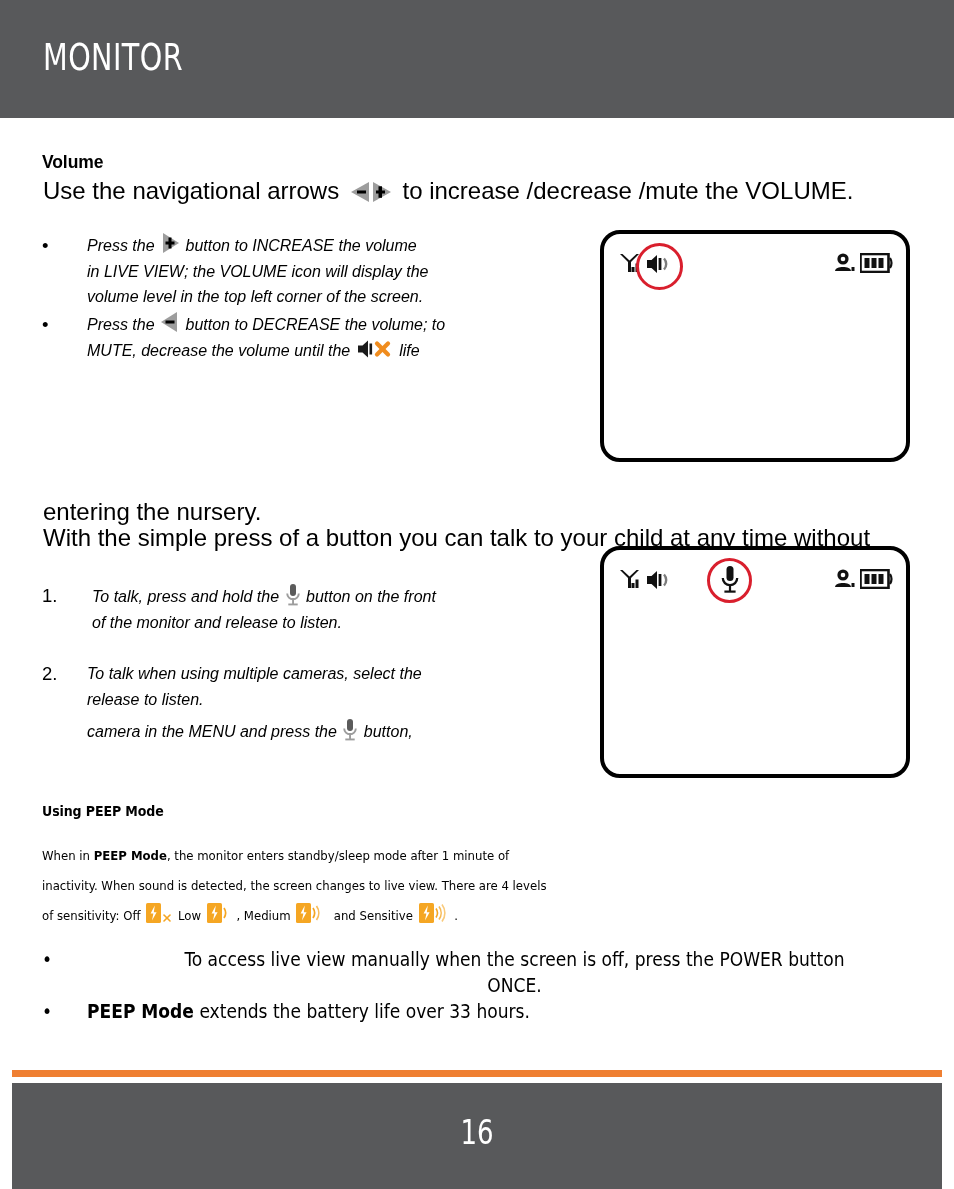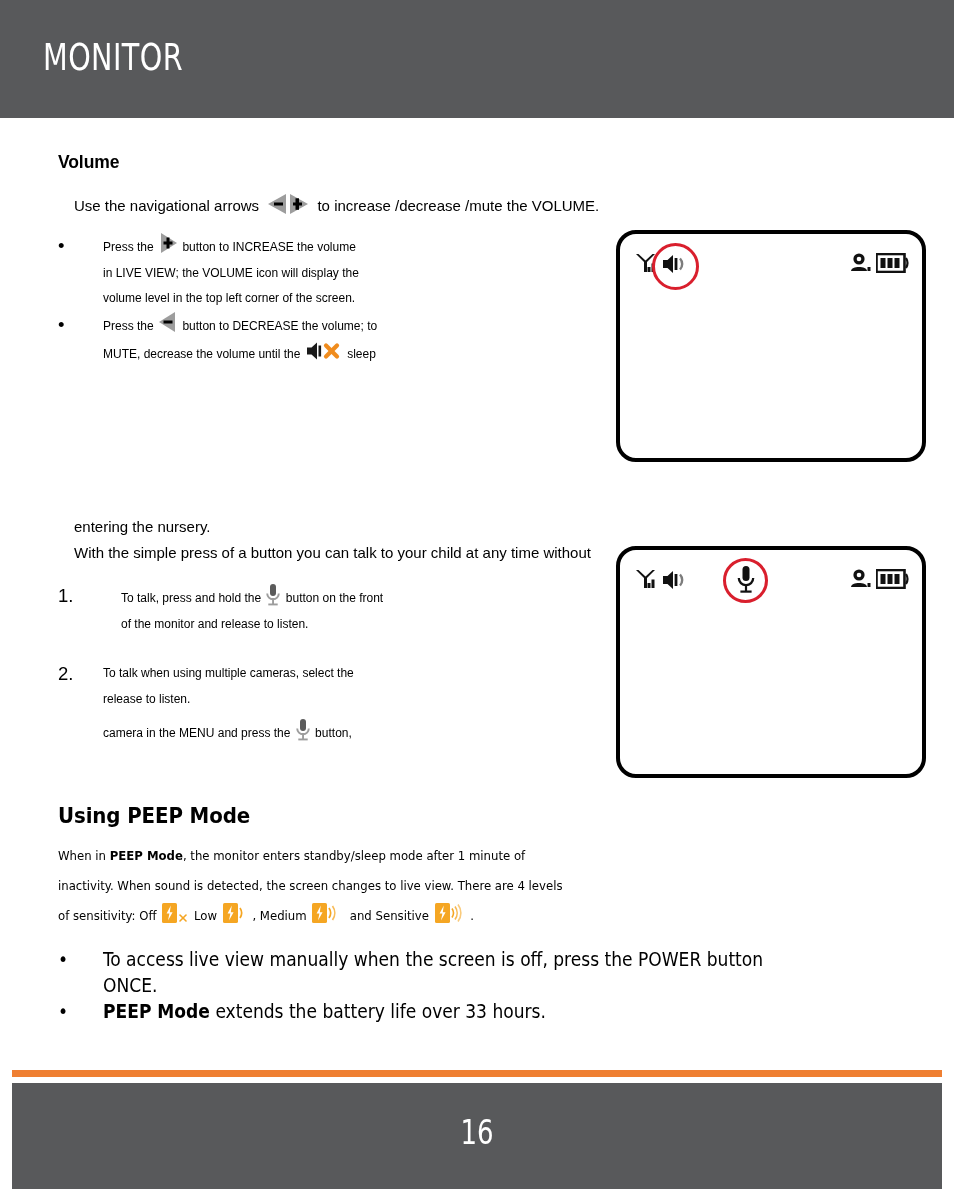--- a/index.html
+++ b/index.html
@@ -60,48 +60,49 @@
     left: 0; top: 1112px;
     width: 954px;
     text-align: center;
     font-size: 34px;
     color: #ffffff;
     font-family: "DejaVu Sans Condensed", "Liberation Sans Narrow", "Liberation Sans", sans-serif;
     transform: scaleX(0.85);
   }
 
   
-  .content { position: absolute; left: 16px; top: 0; width: 807px; height: 1189px; }
+  .content { position: absolute; left: 0; top: 0; width: 807px; height: 1189px; }
 
   .abs { position: absolute; }
 
   h3.sec {
     margin: 0;
     font-size: 17.5px;
     font-weight: bold;
     letter-spacing: -0.1px;
     white-space: nowrap;
   }
   .p {
-    margin: 16px;
-    font-size: 15px;
+    margin: 1px;
+    font-size: 24px;
     line-height: 25.5px;
   }
   .narrow {
     font-family: "DejaVu Sans Condensed", "Liberation Sans Narrow", "Liberation Sans", sans-serif;
   }
   .bullet-mark {
     position: absolute;
     left: 0; top: 0;
     font-size: 18.5px;
     line-height: 25.5px;
   }
   .li-body {
-    font-size: 12px;
+    font-size: 16px;
     line-height: 25.5px;
+    font-style: italic;
   }
 
   
   .screen {
     position: absolute;
     border: 4px solid #000000;
     border-radius: 20px;
     background: #ffffff;
     box-sizing: border-box;
   }
@@ -189,21 +190,21 @@
         <span class="ico" style="vertical-align:-4px; margin:0 2px;">
           <svg width="36" height="22" viewBox="0 0 36 22">
             <polygon points="1,7.5 5.5,7.5 11,2.5 11,19.5 5.5,14.5 1,14.5" fill="#1a1a1a"></polygon>
             <rect x="12.5" y="5.5" width="2.6" height="11" fill="#1a1a1a"></rect>
             <g stroke="#f08c1e" stroke-width="4.2" stroke-linecap="round">
               <line x1="20" y1="5.5" x2="31" y2="16.5"></line>
               <line x1="31" y1="5.5" x2="20" y2="16.5"></line>
             </g>
           </svg>
         </span>
-        <span>sleep</span>
+        <span>life</span>
       </div>
     </div>
   </div>
 
   <div class="screen" style="left:600px; top:230px; width:310px; height:232px;">
     <div class="screen-statusbar">
 
       <span class="abs" style="left:14px; top:2px;">
         <svg width="22" height="24" viewBox="0 0 22 24">
           <path d="M2 2 L10 10 L10 20 L13 20 L13 10 L21 2 L18.5 2 L11.5 8.5 L4.5 2 Z" fill="#111"></path>
@@ -243,21 +244,21 @@
   </div>
 
 
   <div class="abs p" style="left:42px; top:498px; width:880px;">
     <div>entering the nursery.</div>
     <div>With the simple press of a button you can talk to your child at any time without</div>
   </div>
 
   <div class="abs" style="left:42px; top:583px; width:545px;">
     <span class="bullet-mark">1.</span>
-    <div class="li-body" style="margin-left:63px;">
+    <div class="li-body" style="margin-left:50px;">
       <div style="white-space:nowrap;">
         <span>To talk, press and hold the</span>
         <span class="ico" style="vertical-align:-5px;">
           <svg width="18" height="24" viewBox="0 0 18 24">
             <rect x="6" y="1" width="6" height="12" rx="3" fill="#5b5b5b"></rect>
             <path d="M3.2 10.5 A5.8 5.8 0 0 0 14.8 10.5" stroke="#9d9d9d" stroke-width="1.9" fill="none"></path>
             <rect x="8.1" y="15" width="1.9" height="6" fill="#9d9d9d"></rect>
             <rect x="4.3" y="20.5" width="9.4" height="1.9" fill="#9d9d9d"></rect>
           </svg>
         </span>
@@ -326,21 +327,21 @@
           <rect x="0.5" y="1" width="28" height="18" fill="none" stroke="#111" stroke-width="2.6"></rect>
           <rect x="4.5" y="5" width="5" height="10" fill="#111"></rect>
           <rect x="11.5" y="5" width="5" height="10" fill="#111"></rect>
           <rect x="18.5" y="5" width="5" height="10" fill="#111"></rect>
           <path d="M30 5 Q33 10 30 15" stroke="#111" stroke-width="2.2" fill="none"></path>
         </svg>
       </span>
     </div>
   </div>
 
-  <h3 class="sec abs narrow" style="left:42px; top:803px; font-size:22px;">Using PEEP Mode</h3>
+  <h3 class="sec abs narrow" style="left:42px; top:803px; font-size:14px;">Using PEEP Mode</h3>
 
   <div class="abs narrow" style="left:42px; top:841px; width:890px; font-size:13px; line-height:30px;">
     <div style="white-space:nowrap;">
       <span>When in </span><b>PEEP Mode</b><span>, the monitor enters standby/sleep mode after 1 minute of</span>
     </div>
     <div style="white-space:nowrap;">inactivity. When sound is detected, the screen changes to live view. There are 4 levels</div>
 
     <div style="white-space:nowrap;">
       <span>of sensitivity:</span>
 
@@ -386,21 +387,21 @@
           <path d="M21 5.5 A11 11 0 0 1 21 18.5" stroke="#f5a623" stroke-width="1.6" fill="none" opacity="0.8"></path>
           <path d="M24 3.5 A14 14 0 0 1 24 20.5" stroke="#f5a623" stroke-width="1.6" fill="none" opacity="0.6"></path>
         </svg>
       </span>
       <span>.</span>
     </div>
   </div>
 
   <div class="abs narrow" style="left:42px; top:946px; width:900px; font-size:19px; line-height:26px;">
     <span class="bullet-mark narrow" style="font-size:19px; line-height:26px;">•</span>
-    <div style="margin-left:45px;">
+    <div style="margin-left:45px;text-align:center;">
       <div>To access live view manually when the screen is off, press the POWER button</div>
       <div>ONCE.</div>
     </div>
   </div>
 
   <div class="abs narrow" style="left:42px; top:998px; width:900px; font-size:19px; line-height:26px;">
     <span class="bullet-mark narrow" style="font-size:19px; line-height:26px;">•</span>
     <div style="margin-left:45px; white-space:nowrap;">
       <b>PEEP Mode</b><span> extends the battery life over 33 hours.</span>
     </div>

